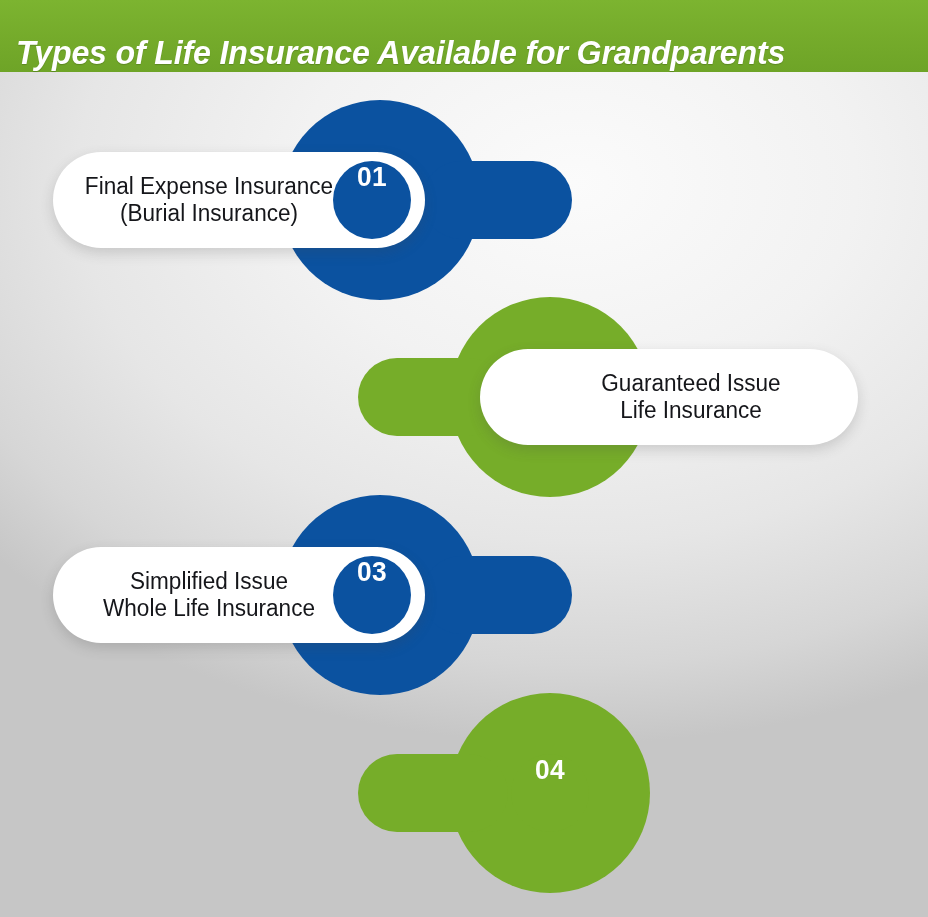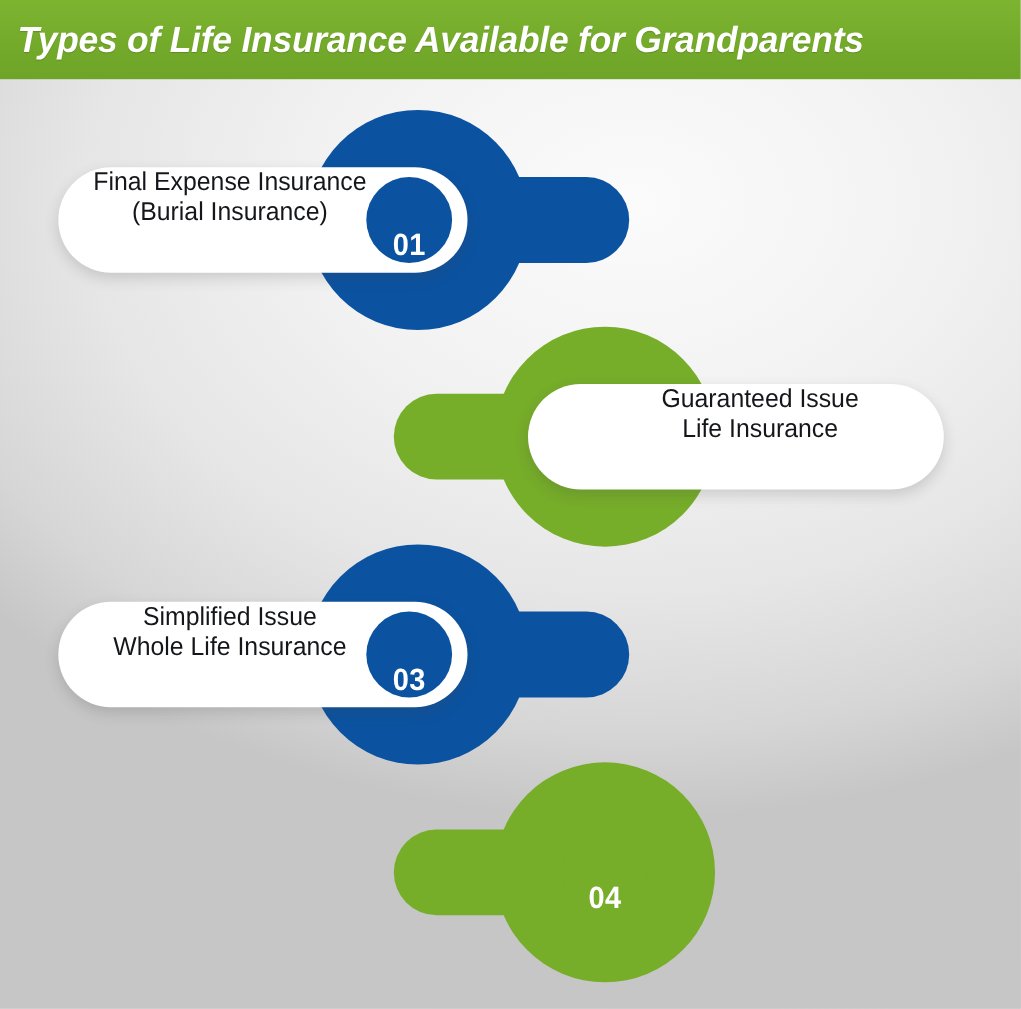--- a/index.html
+++ b/index.html
@@ -28,21 +28,21 @@
   
   .header-bar {
     position: absolute;
     left: 0;
     top: 0;
     width: 928px;
     height: 72px;
     background: linear-gradient(180deg, #7cb430 0%, #75ab2b 52%, #6ea427 100%);
     box-sizing: border-box;
     display: flex;
-    align-items: center;
+    align-items: flex-end;
     padding-left: 16px;
     z-index: 40;
   }
   .header-title {
     font-family: "Liberation Sans Narrow", "Liberation Sans", sans-serif;
     font-size: 33px;
     font-weight: bold;
     font-style: italic;
     color: #ffffff;
     letter-spacing: -0.2px;
@@ -78,34 +78,34 @@
   }
 
   
   .capsule {
     position: absolute;
     height: 96px;
     border-radius: 48px;
     background: #ffffff;
     box-shadow: 0 5px 13px rgba(70,70,70,0.20);
     display: flex;
-    align-items: flex-start;
+    align-items: center;
     top: 67px;
     box-sizing: border-box;
   }
 
   
   .badge {
     position: absolute;
     width: 78px;
     height: 78px;
     border-radius: 50%;
     top: 76px;
     display: flex;
-    align-items: flex-end;
+    align-items: flex-start;
     justify-content: center;
     z-index: 25;
   }
   .badge-num {
     font-family: "Liberation Sans Narrow", "Liberation Sans", sans-serif;
     font-size: 28px;
     font-weight: bold;
     color: #ffffff;
     letter-spacing: 0.5px;
     transform: scaleX(0.94);

